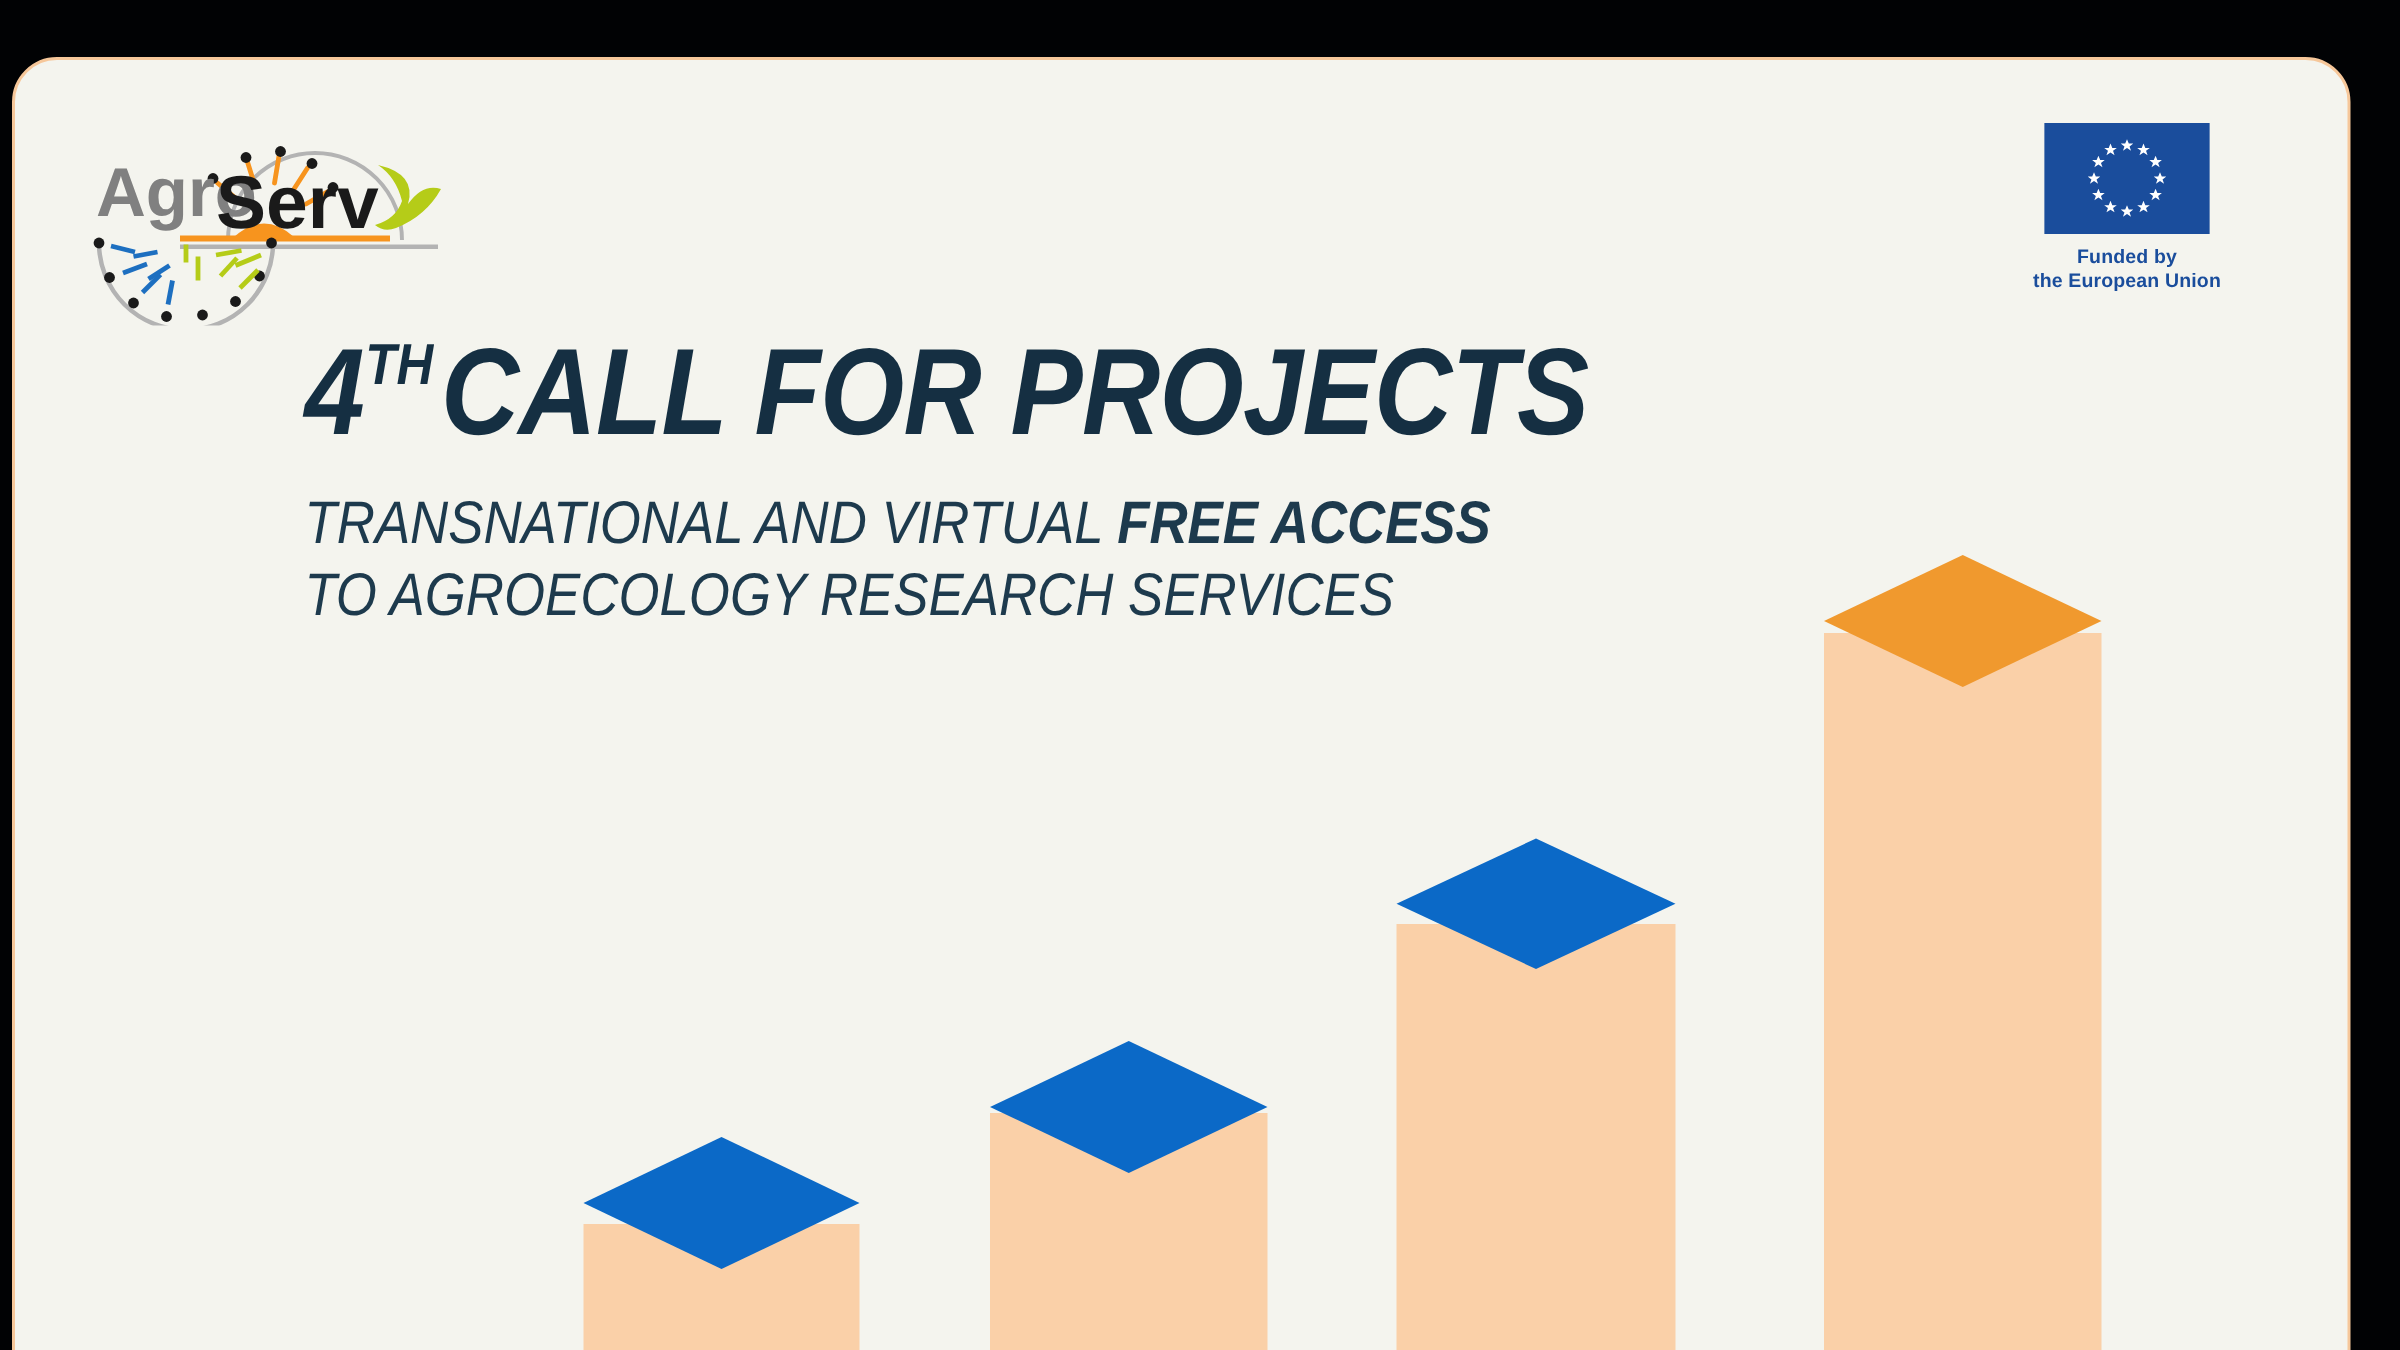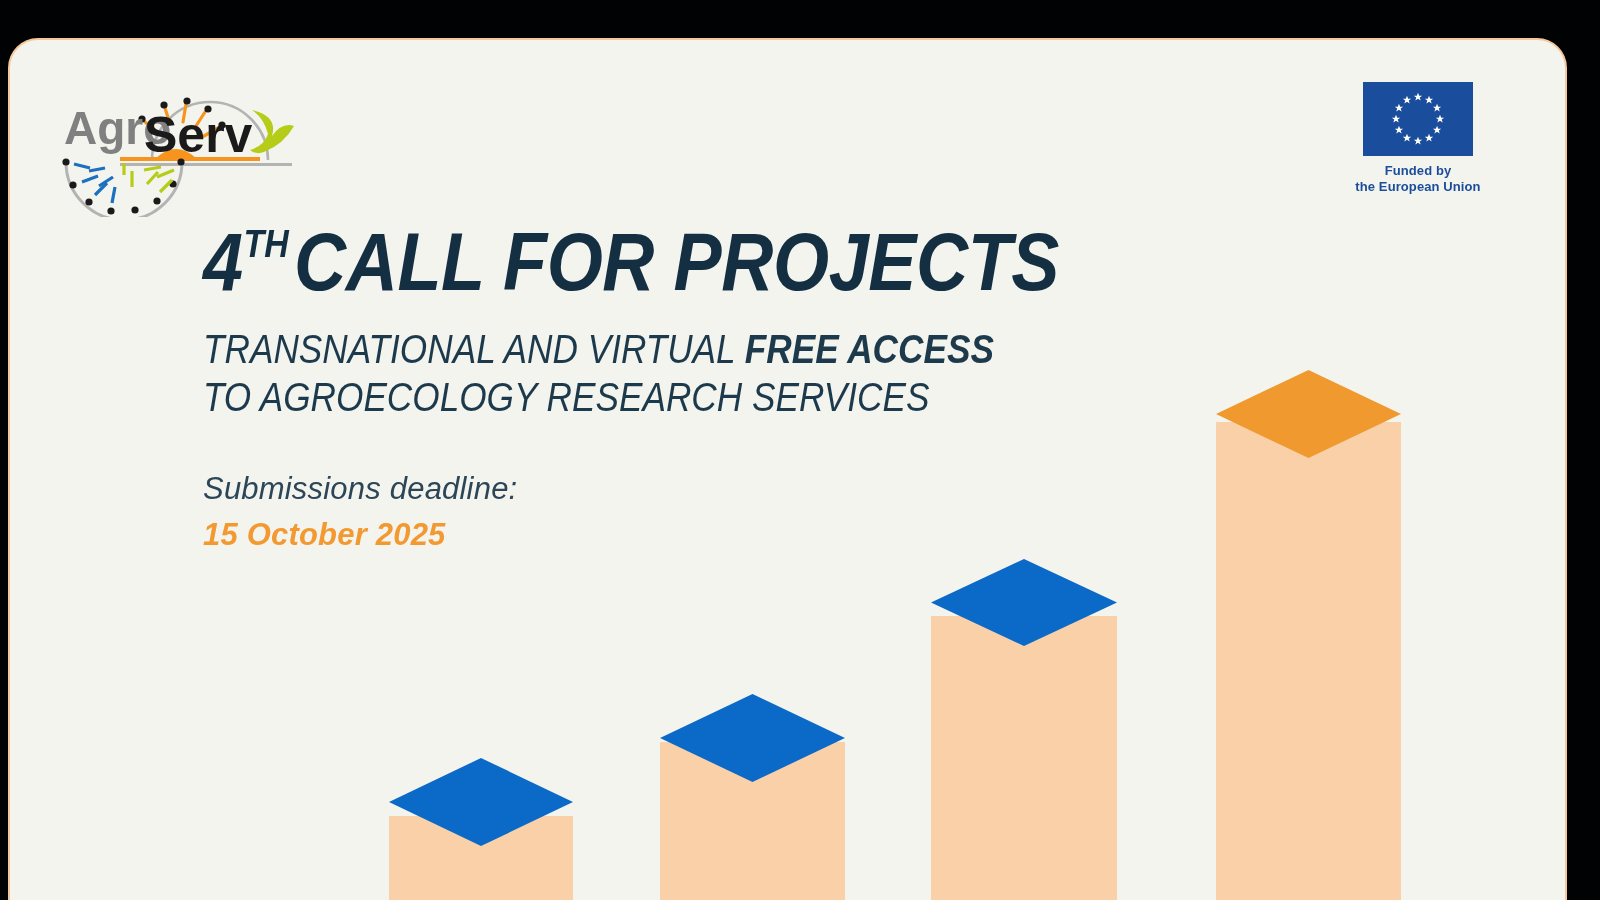--- a/index.html
+++ b/index.html
@@ -275,20 +275,16 @@
     <div id="content">
 
       <h1 class="headline"><span>4</span><sup>TH</sup><span>CALL FOR PROJECTS</span></h1>
 
       <h2 class="subhead">
         <span><span>TRANSNATIONAL AND VIRTUAL </span><b>FREE ACCESS</b></span><br>
         <span>TO AGROECOLOGY RESEARCH SERVICES</span>
       </h2>
 
 
-      <div id="deadline-row">
-        <p class="info-line">Submissions deadline:</p>
-        <div id="deadline-date">15 October 2025</div>
-      </div>
 
     </div>
   </div>
 </div>
 
 </body></html>

